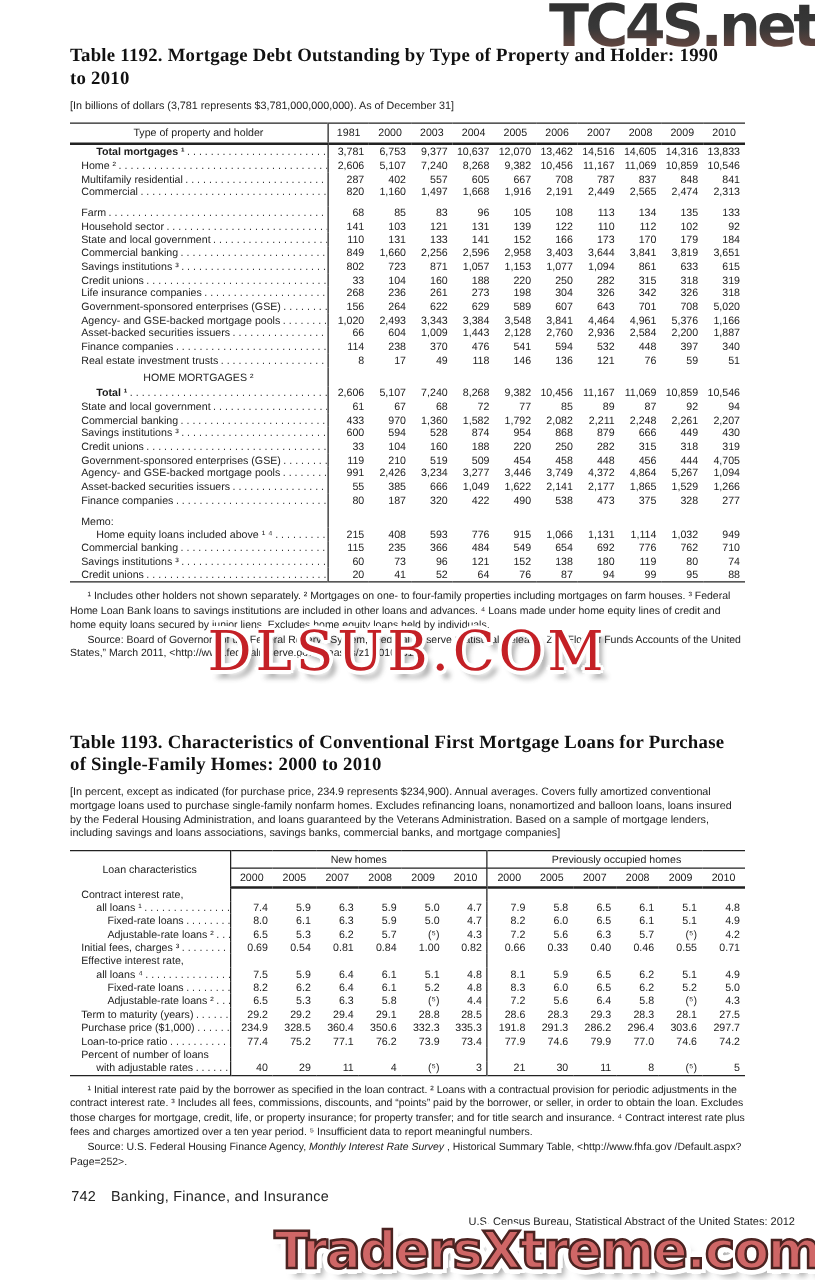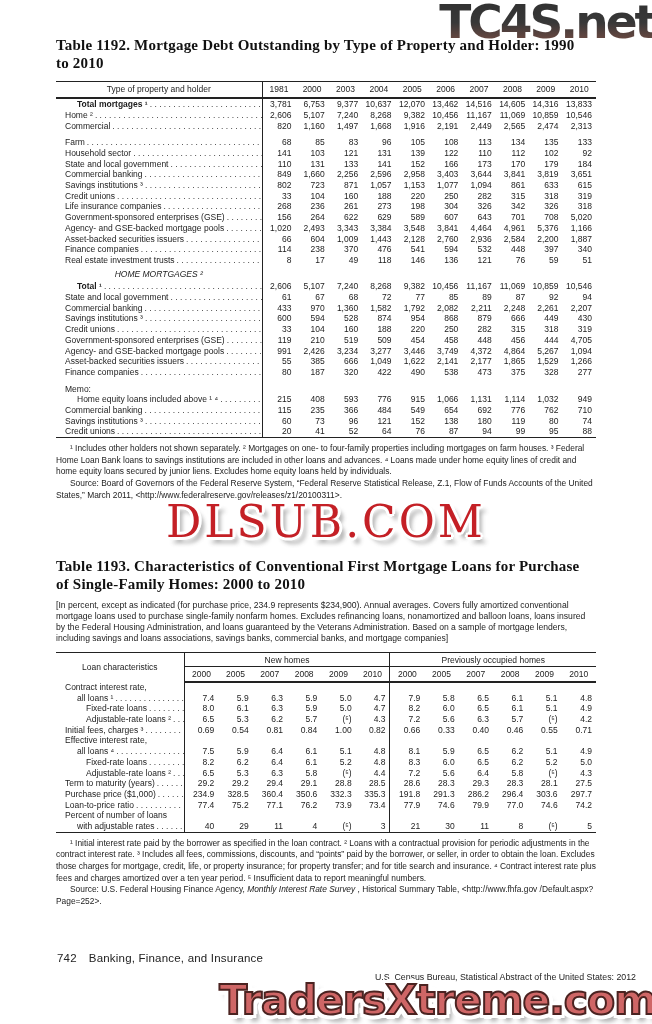--- a/index.html
+++ b/index.html
@@ -29,21 +29,21 @@
   .t1192 th.stub-h { width: 206px; border-right: 1px solid #222; }
   .t td.stub { border-right: 1px solid #222; }
   .t td.num { text-align: right; padding-right: 4px; }
   .t th.year { text-align: center; }
   .bold { font-weight: bold; }
   .sl { display: flex; align-items: flex-end; overflow: hidden; }
   .lab { white-space: nowrap; }
   .ind0 { padding-left: 9px; } .ind1 { padding-left: 21px; } .ind2 { padding-left: 30px; }
   .dots { flex: 1; overflow: hidden; white-space: nowrap; color: #333; padding-left: 2px; }
   .dots::after { content: ". . . . . . . . . . . . . . . . . . . . . . . . . . . . . . . . . . . . . . . . . . . . . ."; }
-  td.stub.center { text-align: center; padding: 3px 0 2px 0; font-style: italic; }
+  td.stub.center { text-align: center; padding: 3px 0 2px 0; }
   td.stub.center .lab { padding-left: 0; }
   tr.gap-after td { padding-bottom: 6px; }
 
   
   .t1193 th.stub-h { width: 128px; border-right: 1px solid #222; }
   .t1193 th.grp { text-align: center; border-bottom: 1px solid #222; height: 14px; }
   .t1193 th.grp.g1 { border-right: 1px solid #222; }
   .t1193 tr.yrow th { border-bottom: 2.2px solid #222; height: 15px; }
   .t1193 .split { border-right: 1px solid #222; }
 
@@ -98,20 +98,21 @@
 </head>
 <body>
 
 <div class="wm-top">TC4S.net</div>
 <div class="wm-mid">DLSUB.COM</div>
 <div class="wm-bot">TradersXtreme.com</div>
 
 <div class="page">
 
   <h1 class="tbl-title">Table 1192. Mortgage Debt Outstanding by Type of Property and Holder: 1990 to 2010</h1>
+  <div class="tbl-note">[In billions of dollars (3,781 represents $3,781,000,000,000). As of December 31]</div>
 
   <table class="t t1192">
     <thead>
       <tr id="t1192-head">
         <th class="stub-h">Type of property and holder</th>
       <th class="year">1981</th>
           <th class="year">2000</th>
           <th class="year">2003</th>
           <th class="year">2004</th>
           <th class="year">2005</th>
@@ -151,20 +152,38 @@
           <td class="num">2,606</td>
           <td class="num">5,107</td>
           <td class="num">7,240</td>
           <td class="num">8,268</td>
           <td class="num">9,382</td>
           <td class="num">10,456</td>
           <td class="num">11,167</td>
           <td class="num">11,069</td>
           <td class="num">10,859</td>
           <td class="num">10,546</td>
+        </tr>
+        <tr>
+          <td class="stub">
+            <div class="sl">
+              <span class="lab ind0">Multifamily residential</span>
+              <span class="dots"></span>
+            </div>
+          </td>
+          <td class="num">287</td>
+          <td class="num">402</td>
+          <td class="num">557</td>
+          <td class="num">605</td>
+          <td class="num">667</td>
+          <td class="num">708</td>
+          <td class="num">787</td>
+          <td class="num">837</td>
+          <td class="num">848</td>
+          <td class="num">841</td>
         </tr>
         <tr class="gap-after">
           <td class="stub">
             <div class="sl">
               <span class="lab ind0">Commercial</span>
               <span class="dots"></span>
             </div>
           </td>
           <td class="num">820</td>
           <td class="num">1,160</td>

